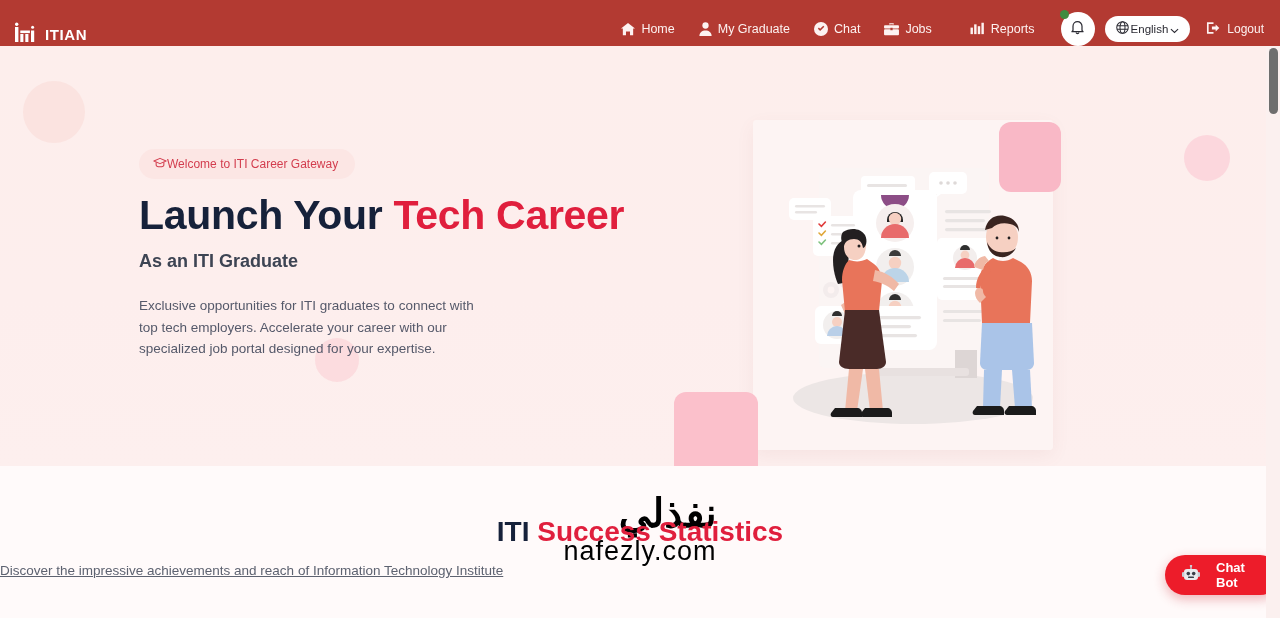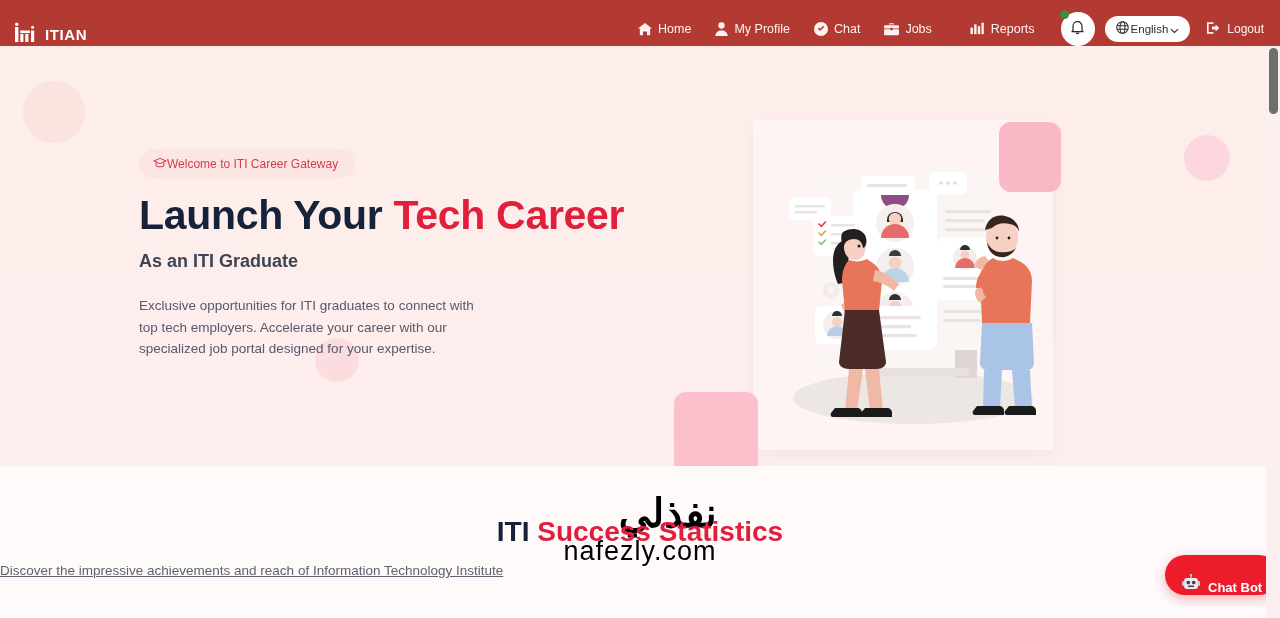--- a/index.html
+++ b/index.html
@@ -123,21 +123,21 @@
   .stats-sub {
     position: absolute; left: 0; top: 97px; width: 1280px; text-align: left;
     font-size: 13.5px; color: #5d6270; text-decoration: underline;
   }
 
   
   .chatbot {
     position: absolute; left: 1165px; top: 555px;
     height: 40px; border-radius: 20px;
     background: #ed1c2a;
-    display: flex; align-items: flex-end; gap: 8px;
+    display: flex; align-items: center; gap: 16px;
     padding: 0 17px; cursor: pointer;
     box-shadow: 0 4px 12px rgba(200,30,45,.32);
     z-index: 50;
   }
   .chatbot-label { color: #fff; font-size: 13px; font-weight: bold; }
 
   
   .sb-track {
     position: absolute; right: 0; top: 46px; width: 14px; height: 572px;
     background: #fbf0ef; z-index: 70;
@@ -180,21 +180,21 @@
         <span>Home</span>
       </div>
 
       <div class="nav-item">
         <span>
           <svg width="13" height="14" viewBox="0 0 14 16" fill="#fdf2f1">
             <circle cx="7" cy="4" r="3.6"></circle>
             <path d="M0 16c0-4 3.1-6.3 7-6.3S14 12 14 16z"></path>
           </svg>
         </span>
-        <span>My Profile</span>
+        <span>My Graduate</span>
       </div>
 
       <div class="nav-item">
         <span>
           <svg width="14" height="14" viewBox="0 0 16 16" fill="#fdf2f1">
             <circle cx="8" cy="8" r="8"></circle>
             <path d="M4.4 7.6l2.6 2.6 4.8-4.8-1.2-1.2-3.6 3.6-1.4-1.4z" fill="#b33a32"></path>
           </svg>
         </span>
         <span>Chat</span>

